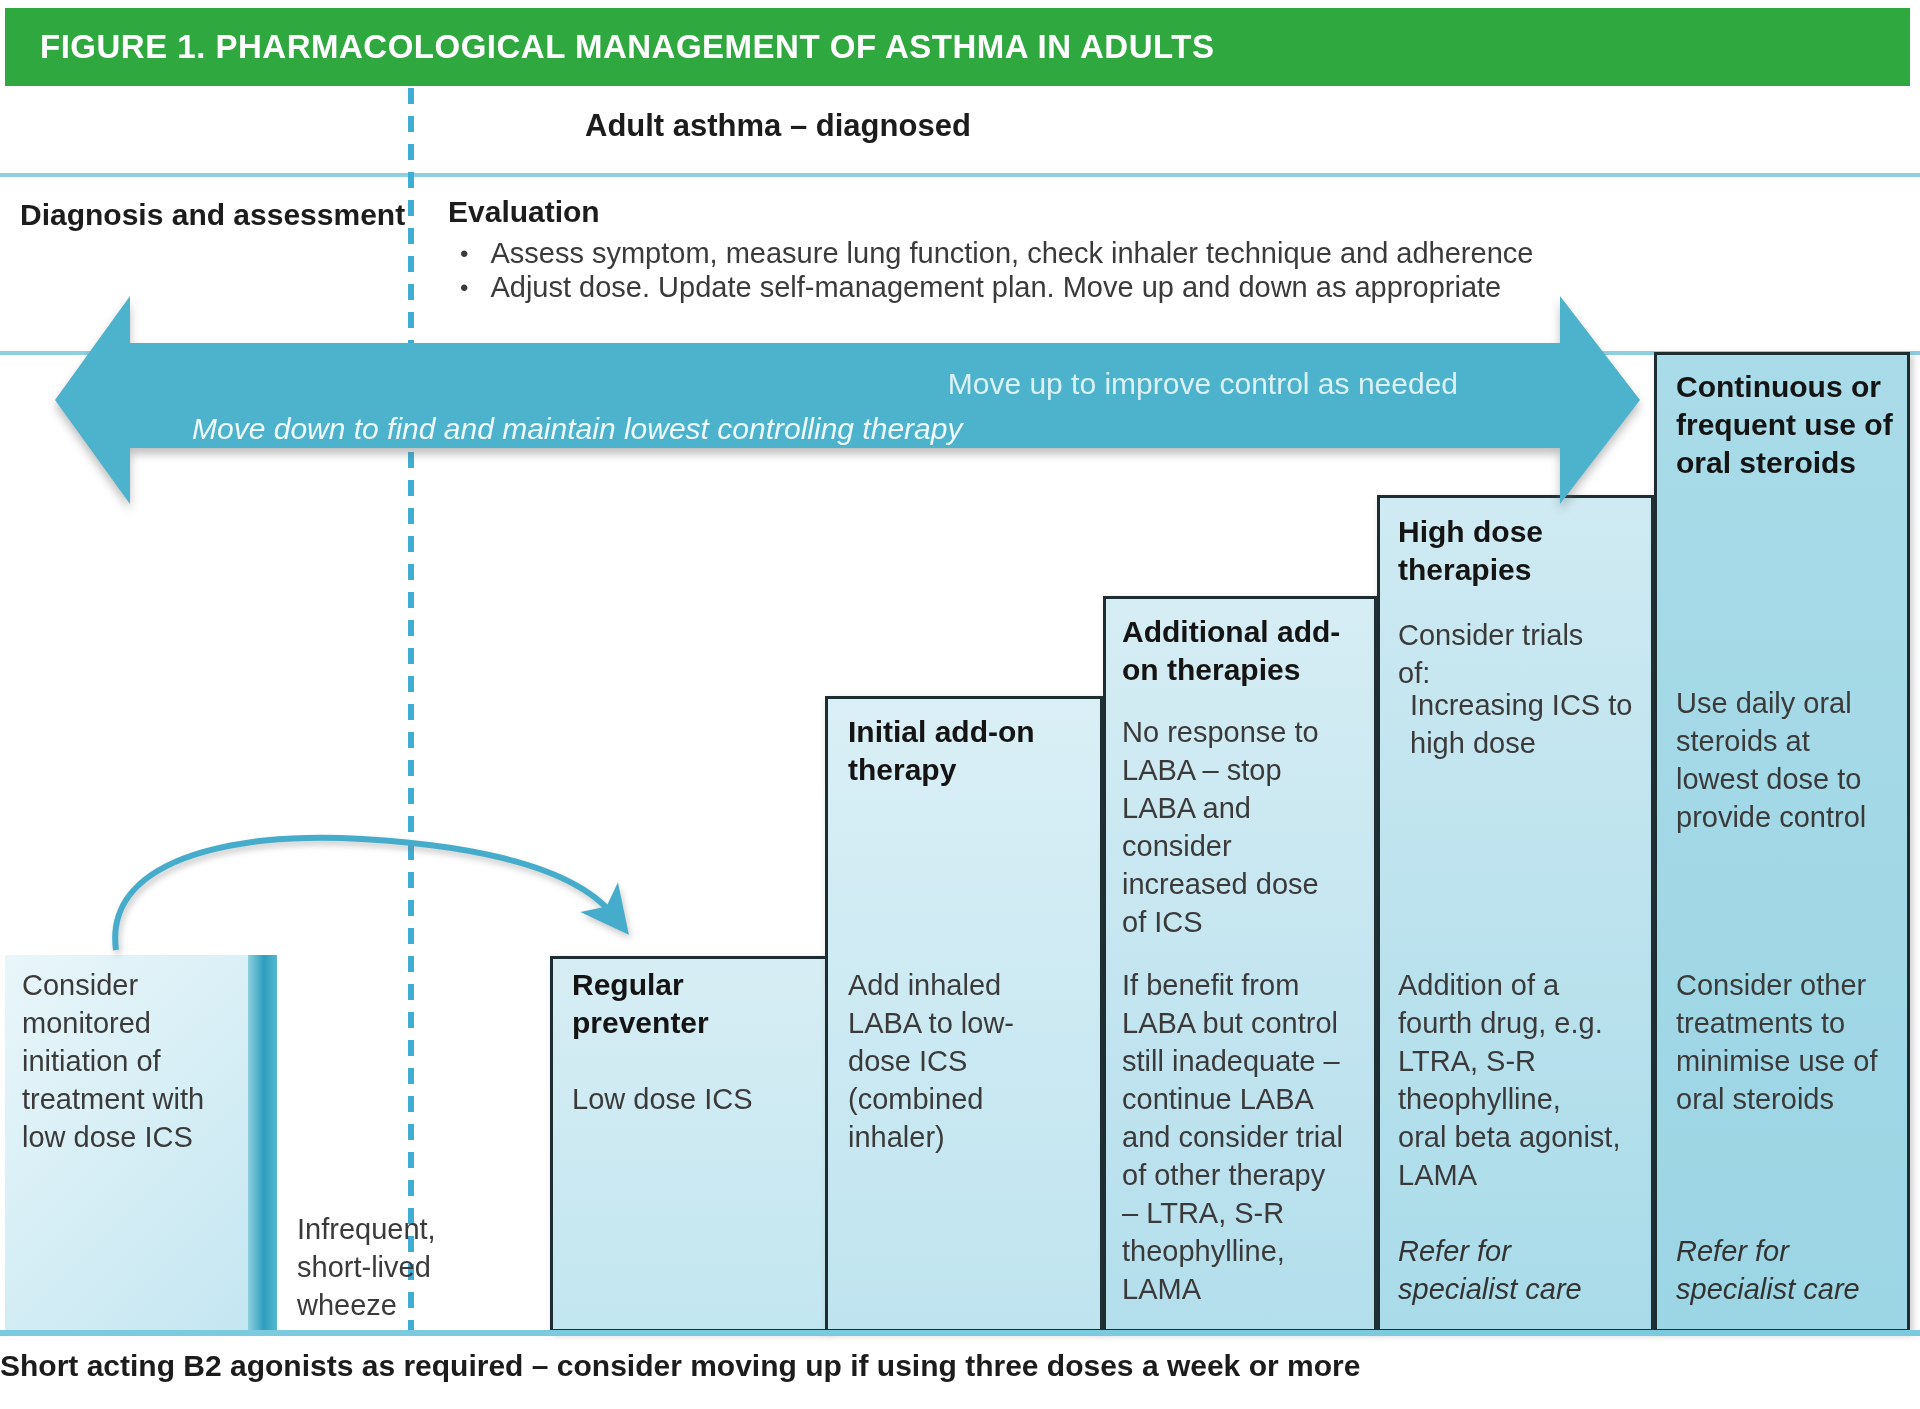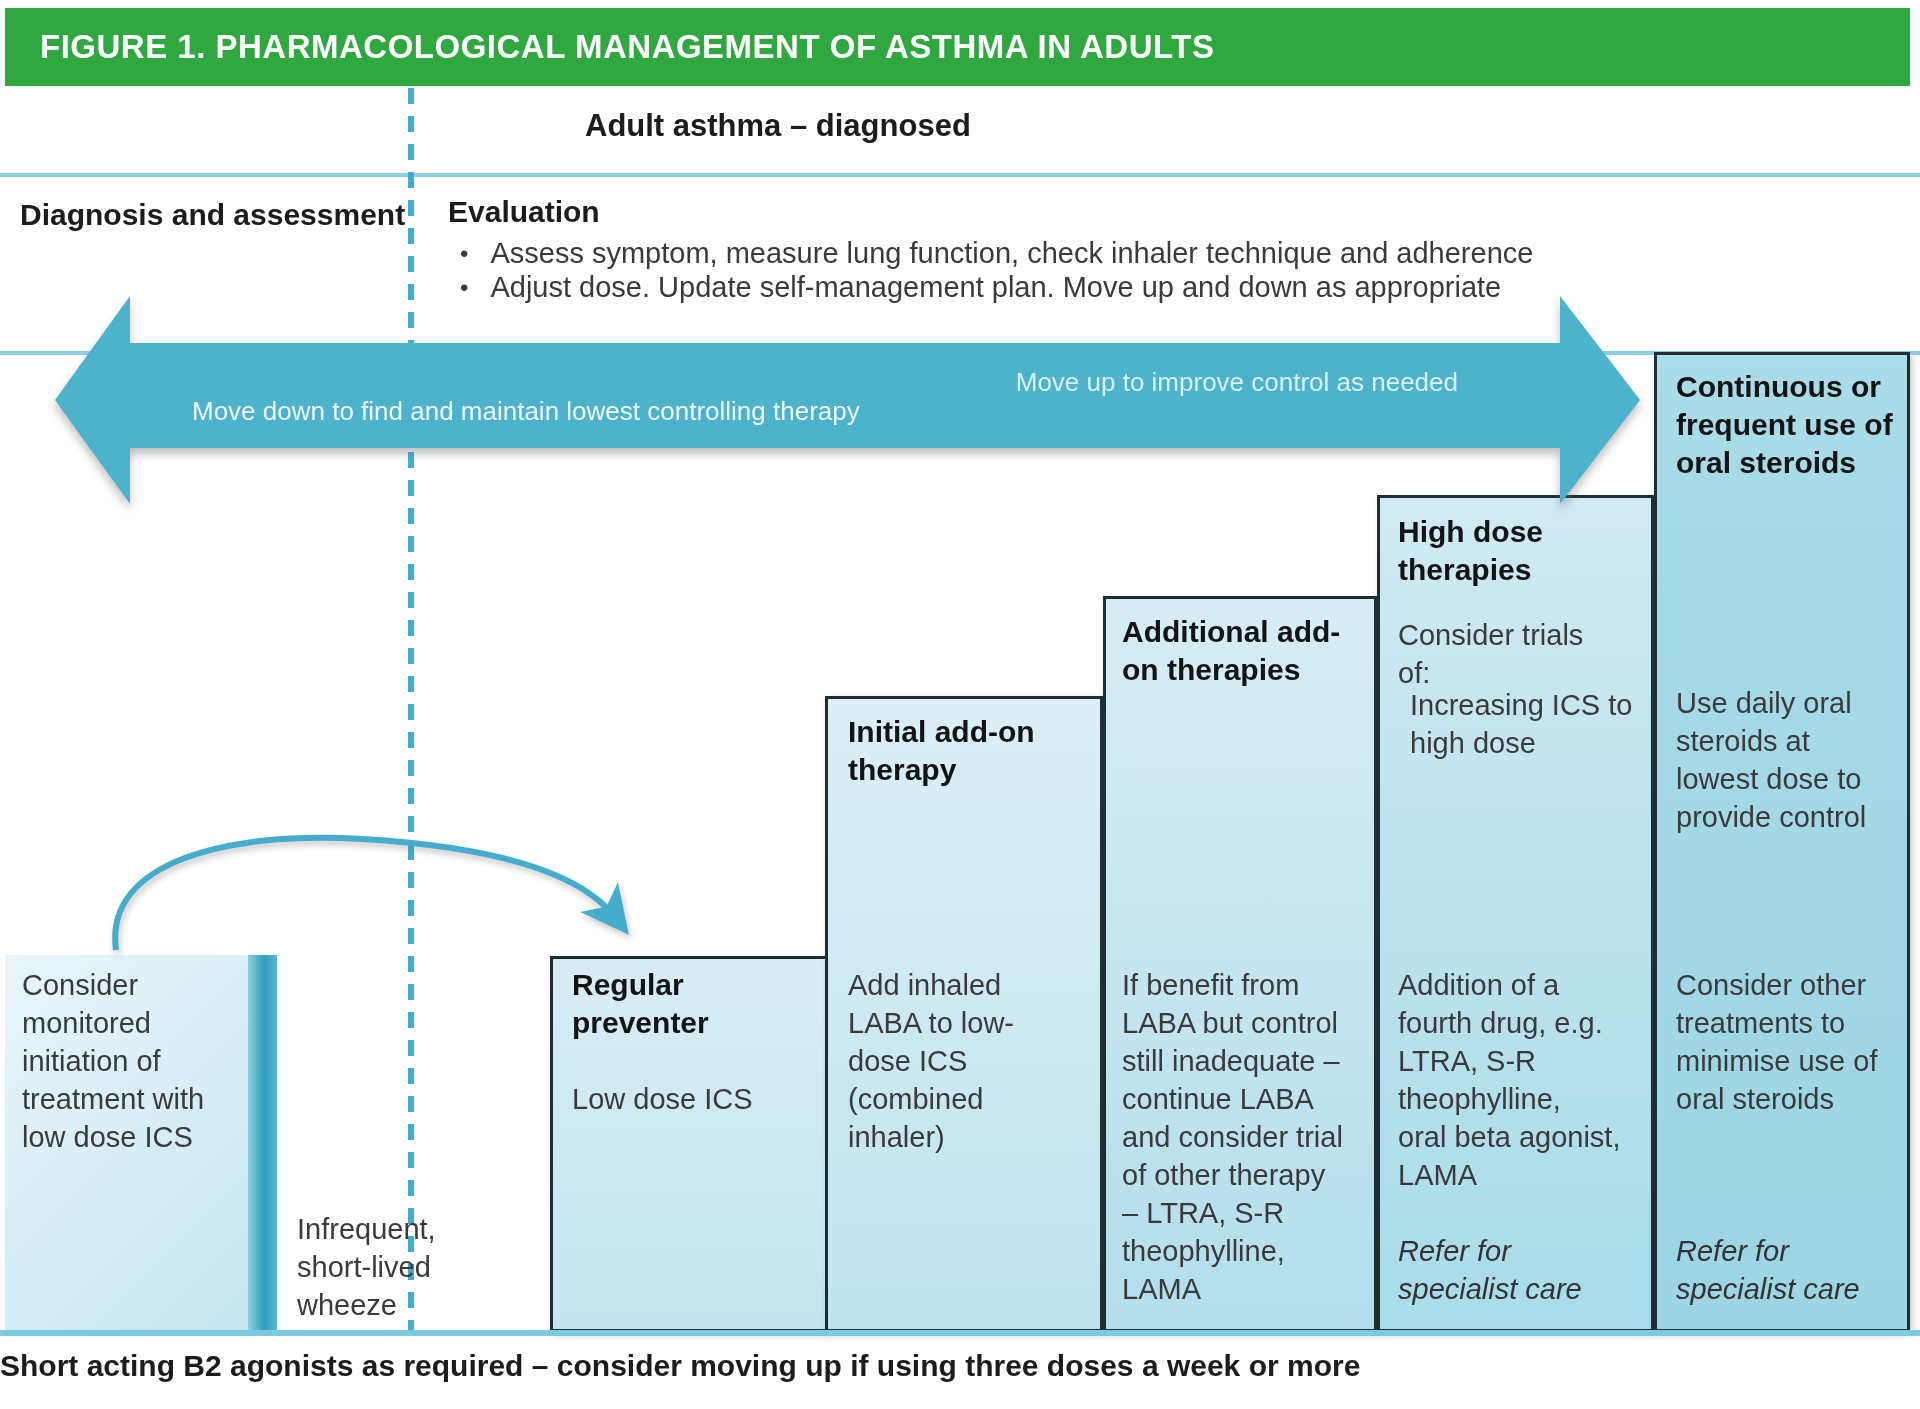--- a/index.html
+++ b/index.html
@@ -21,21 +21,21 @@
   .bullet-row .dot{font-size:24px;line-height:34px;color:#3a3a3a;}
   
   .dashed-line{
     left:408px;top:88px;width:6px;height:1242px;
     background:repeating-linear-gradient(to bottom,#3fadd4 0px,#3fadd4 16px,transparent 16px,transparent 28px);
   }
   
   svg.layer{left:0;top:0;width:1920px;height:1409px;pointer-events:none;}
   .arrow-poly{fill:#4db2cc;filter:drop-shadow(0px 6px 5px rgba(110,110,110,.45));}
   .arc-path{fill:none;stroke:#45adcb;stroke-width:6;filter:drop-shadow(2px 4px 3px rgba(120,120,120,.4));}
-  .arrow-label{color:#eefafd;font-size:26px;white-space:nowrap;}
+  .arrow-label{color:#eefafd;font-size:30px;white-space:nowrap;}
   .arrow-label.up{opacity:.88;}
   
   .box{box-sizing:border-box;border:3px solid #1d2d31;box-shadow:3px 3px 7px rgba(110,110,110,.35);}
   .box.b2{left:550px;top:956px;width:278px;height:376px;background:linear-gradient(180deg,#d7edf4,#c2e6f0);}
   .box.b3{left:825px;top:696px;width:278px;height:636px;background:linear-gradient(180deg,#daeff6,#bfe4ef);}
   .box.b4{left:1103px;top:596px;width:274px;height:736px;background:linear-gradient(180deg,#d6edf4,#b3deec);}
   .box.b5{left:1377px;top:495px;width:277px;height:837px;background:linear-gradient(180deg,#cfeaf2,#a9dbe9);}
   .box.b6{left:1654px;top:352px;width:256px;height:980px;background:linear-gradient(180deg,#a9dbe8,#9cd5e4);}
   .box.b1{left:5px;top:955px;width:243px;height:377px;border:none;
           background:linear-gradient(135deg,#e9f6fa,#c4e6f1);box-shadow:none;}
@@ -87,21 +87,21 @@
   <svg class="abs layer" viewBox="0 0 1920 1409">
     <defs>
       <marker id="arcHead" markerWidth="9" markerHeight="9" refX="4.5" refY="4.5" orient="auto">
         <path d="M0.5,0.5 L8.5,4.5 L0.5,8.5 L2.5,4.5 Z" fill="#45adcb"></path>
       </marker>
     </defs>
     <polygon class="arrow-poly" points="55,400 130,296 130,343 1560,343 1560,296 1640,400 1560,504 1560,448 130,448 130,504"></polygon>
     <path class="arc-path" d="M 116 950 C 104 862 226 831 362 839 C 480 846 576 868 614 916" marker-end="url(#arcHead)"></path>
   </svg>
   <div class="abs arrow-label up" style="right:462px;top:367px;">Move up to improve control as needed</div>
-  <div class="abs arrow-label" style="left:192px;top:396px;">Move down to find and maintain lowest controlling therapy</div>
+  <div class="abs arrow-label" style="left:192px;top:412px;font-style:italic;">Move down to find and maintain lowest controlling therapy</div>
 
   <div class="abs tb" style="left:22px;top:966px;width:215px;">Consider
 monitored
 initiation of
 treatment with
 low dose ICS</div>
   <div class="abs tb" style="left:297px;top:1210px;width:170px;">Infrequent,
 short-lived
 wheeze</div>
 
@@ -112,20 +112,26 @@
   <div class="abs tb bold" style="left:848px;top:713px;">Initial add-on
 therapy</div>
   <div class="abs tb" style="left:848px;top:966px;">Add inhaled
 LABA to low-
 dose ICS
 (combined
 inhaler)</div>
 
   <div class="abs tb bold" style="left:1122px;top:613px;">Additional add-
 on therapies</div>
+  <div class="abs tb" style="left:1122px;top:713px;">No response to
+LABA – stop
+LABA and
+consider
+increased dose
+of ICS</div>
   <div class="abs tb" style="left:1122px;top:966px;width:250px;">If benefit from
 LABA but control
 still inadequate –
 continue LABA
 and consider trial
 of other therapy
 – LTRA, S-R
 theophylline,
 LAMA</div>
 

